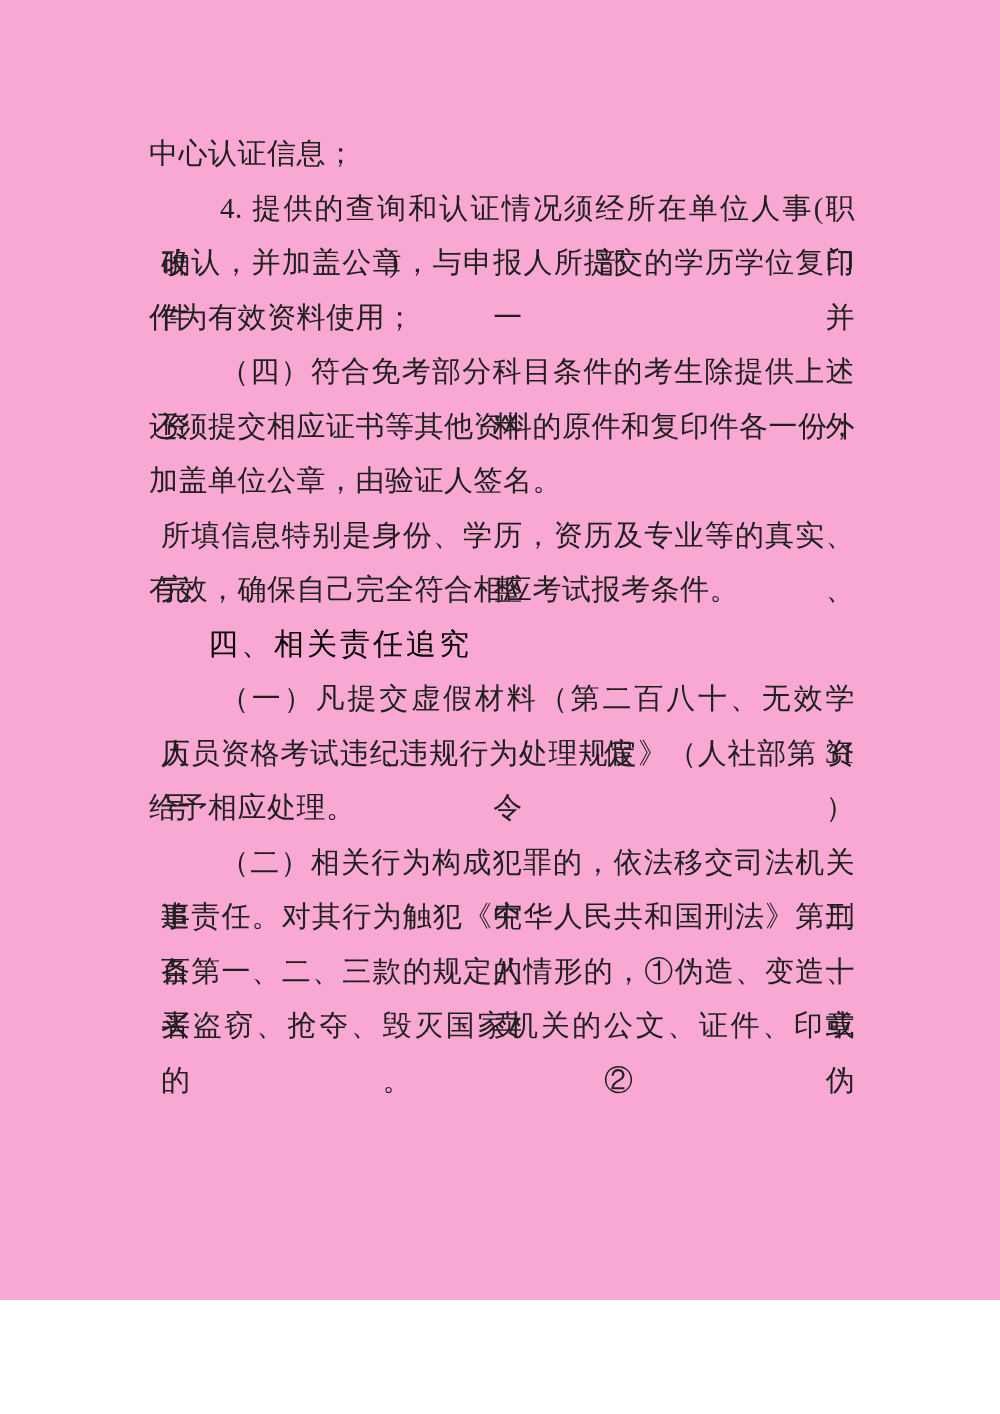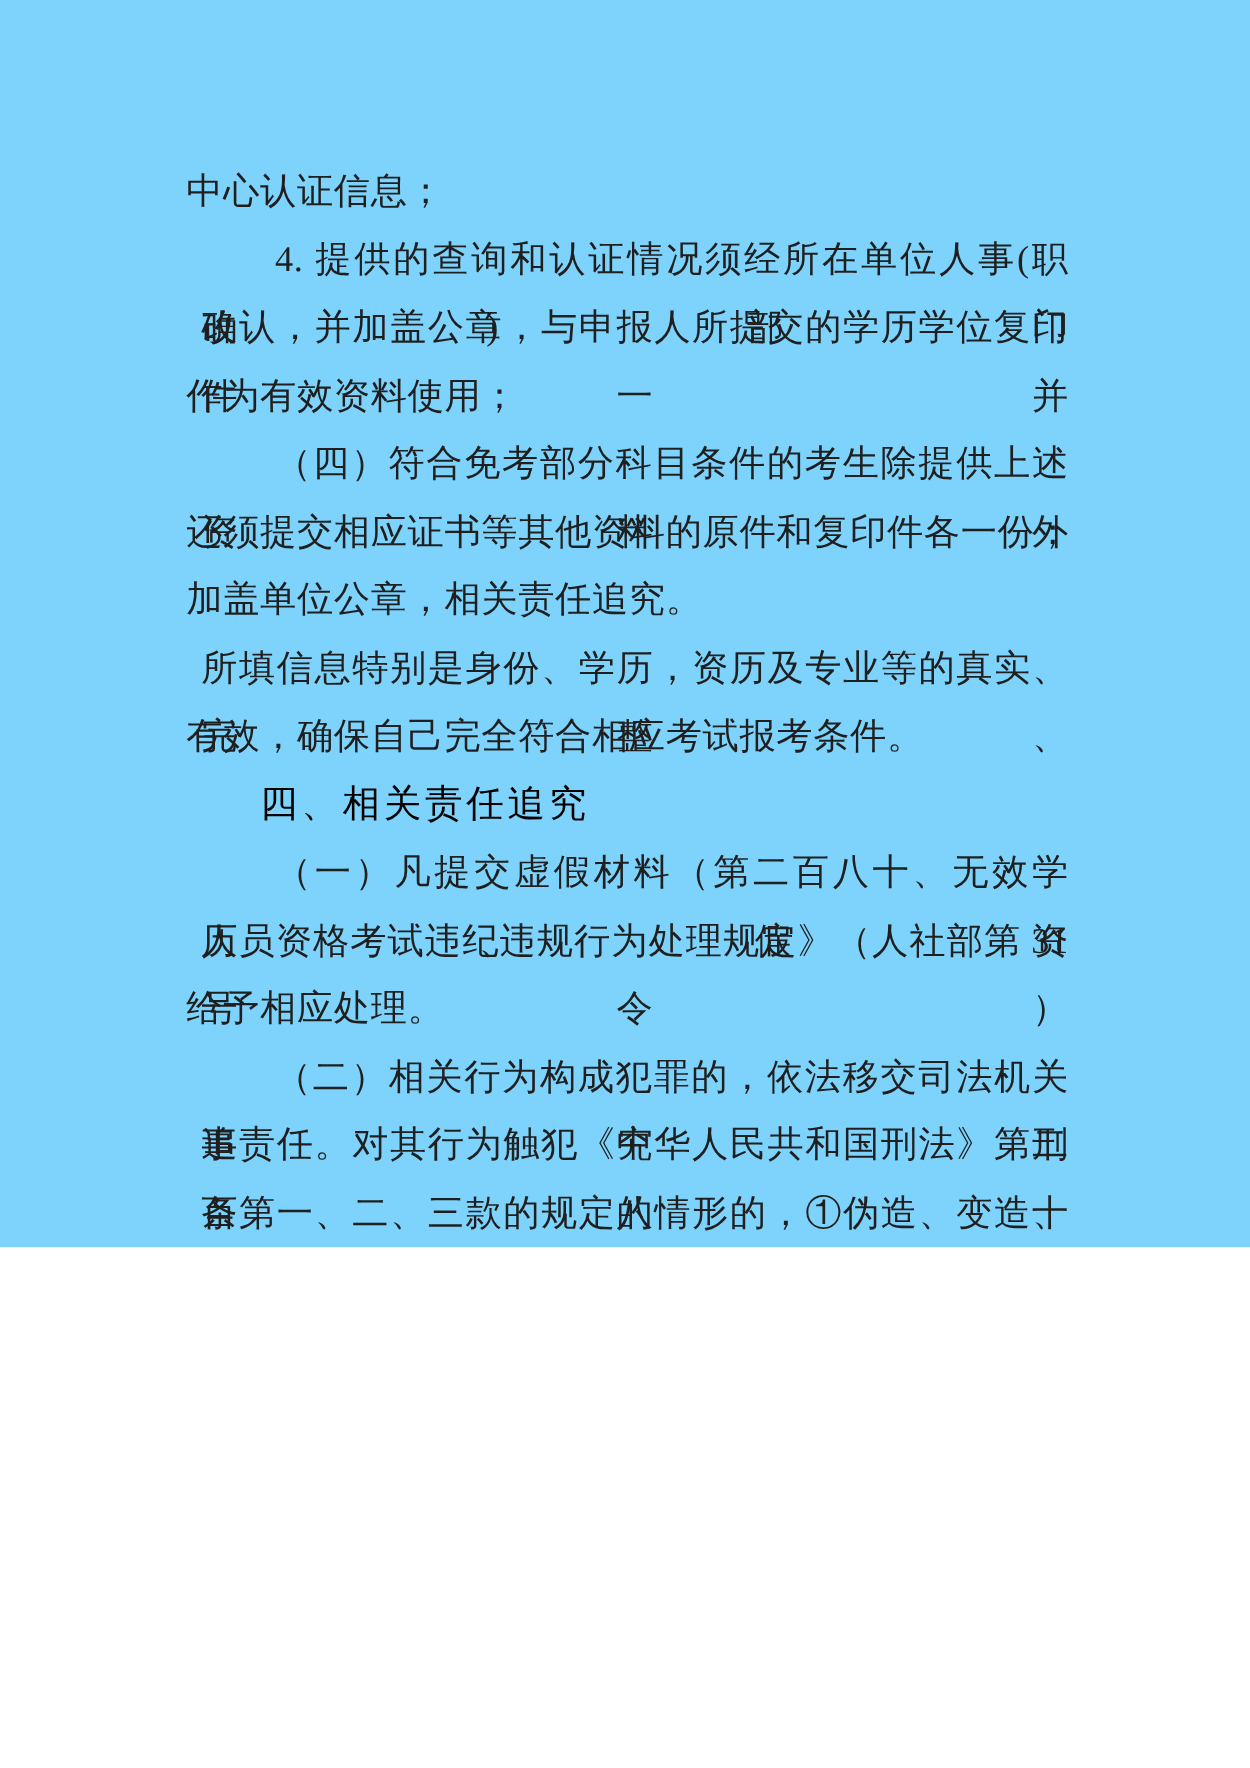--- a/index.html
+++ b/index.html
@@ -3,22 +3,22 @@
 <meta charset="utf-8">
 <style>
   html, body {
     margin: 0;
     padding: 0;
     background: #ffffff;
   }
   .page {
     position: relative;
     width: 1000px;
-    height: 998px;
-    background: #7dd3fc;
+    height: 1300px;
+    background: #f9a8d4;
     overflow: hidden;
     font-family: "Liberation Serif", "DejaVu Serif", serif;
   }
   .textblock {
     position: absolute;
     left: 149px;
     top: 126px;
     width: 706px;
   }
   .line {
@@ -62,21 +62,21 @@
 <body>
 
 <div class="page">
   <div class="textblock">
       <div class="line">中心认证信息；</div>
       <div class="line indent justify">4. 提供的查询和认证情况须经所在单位人事(职改)部门</div>
       <div class="line justify">确认，并加盖公章，与申报人所提交的学历学位复印件一并</div>
       <div class="line">作为有效资料使用；</div>
       <div class="line indent justify">（四）符合免考部分科目条件的考生除提供上述资料外</div>
       <div class="line">还须提交相应证书等其他资料的原件和复印件各一份；</div>
-      <div class="line">加盖单位公章，相关责任追究。</div>
+      <div class="line">加盖单位公章，由验证人签名。</div>
       <div class="line justify">所填信息特别是身份、学历，资历及专业等的真实、完整、</div>
       <div class="line">有效，确保自己完全符合相应考试报考条件。</div>
       <div class="line indent heading">四、相关责任追究</div>
       <div class="line indent justify">（一）凡提交虚假材料（第二百八十、无效学历、假资</div>
       <div class="line justify">人员资格考试违纪违规行为处理规定》（人社部第 31 号令）</div>
       <div class="line">给予相应处理。</div>
       <div class="line indent justify">（二）相关行为构成犯罪的，依法移交司法机关追究刑</div>
       <div class="line justify">事责任。对其行为触犯《中华人民共和国刑法》第二百八十</div>
       <div class="line justify">条第一、二、三款的规定的情形的，①伪造、变造、买卖或</div>
       <div class="line justify">者盗窃、抢夺、毁灭国家机关的公文、证件、印章的。②伪</div>

